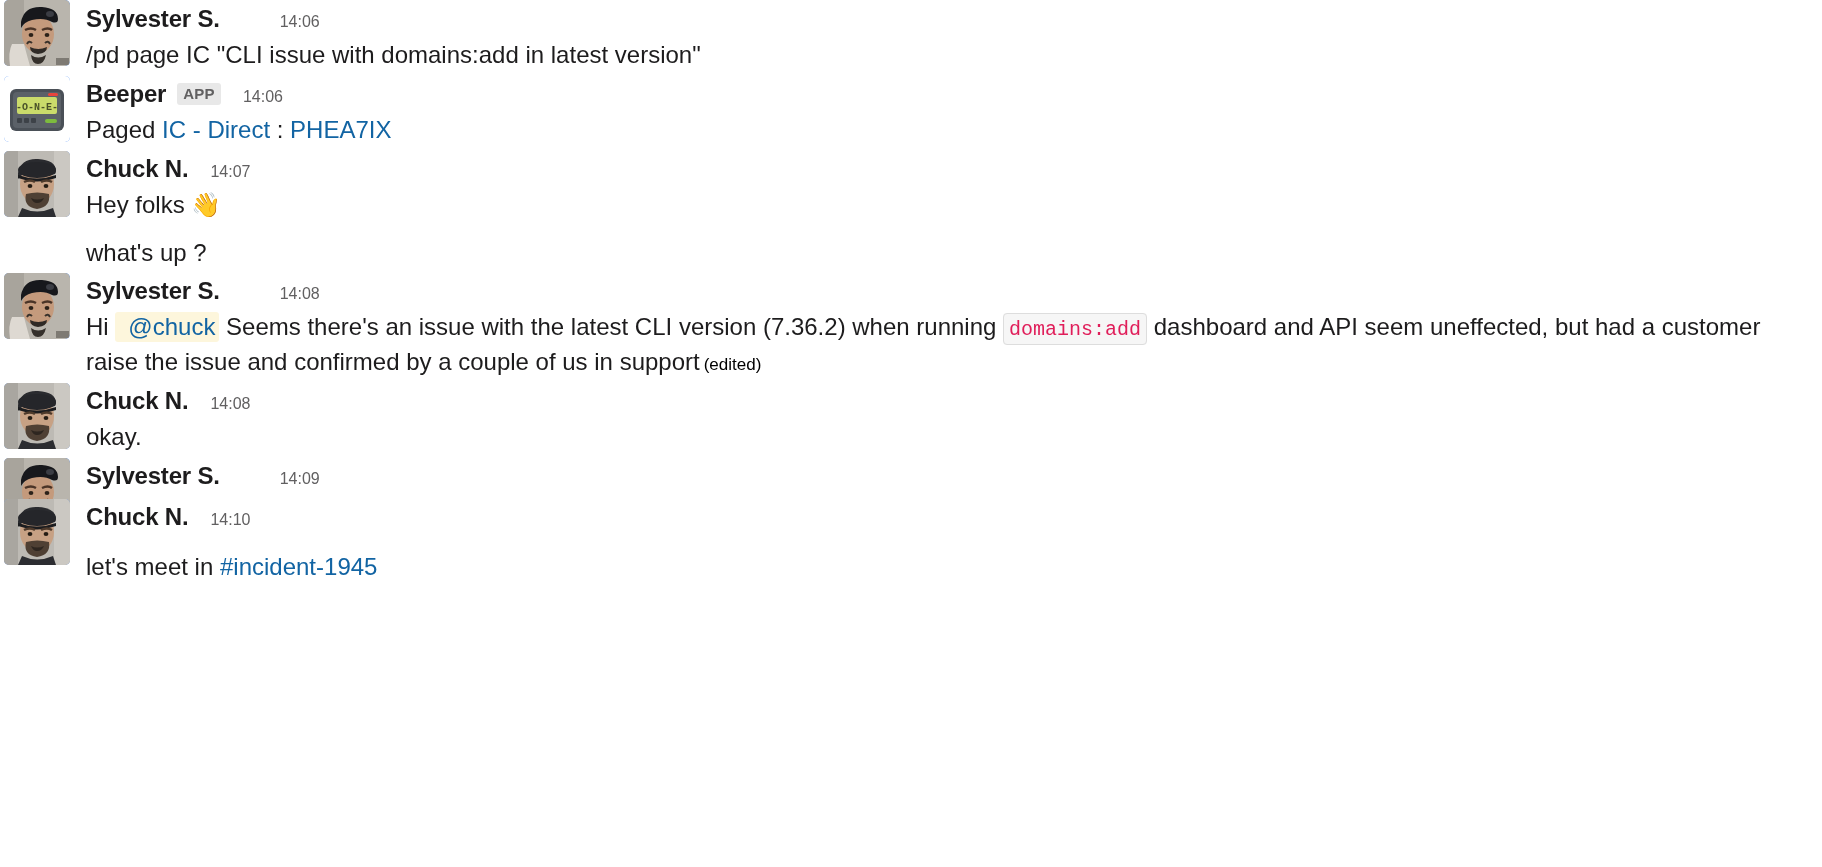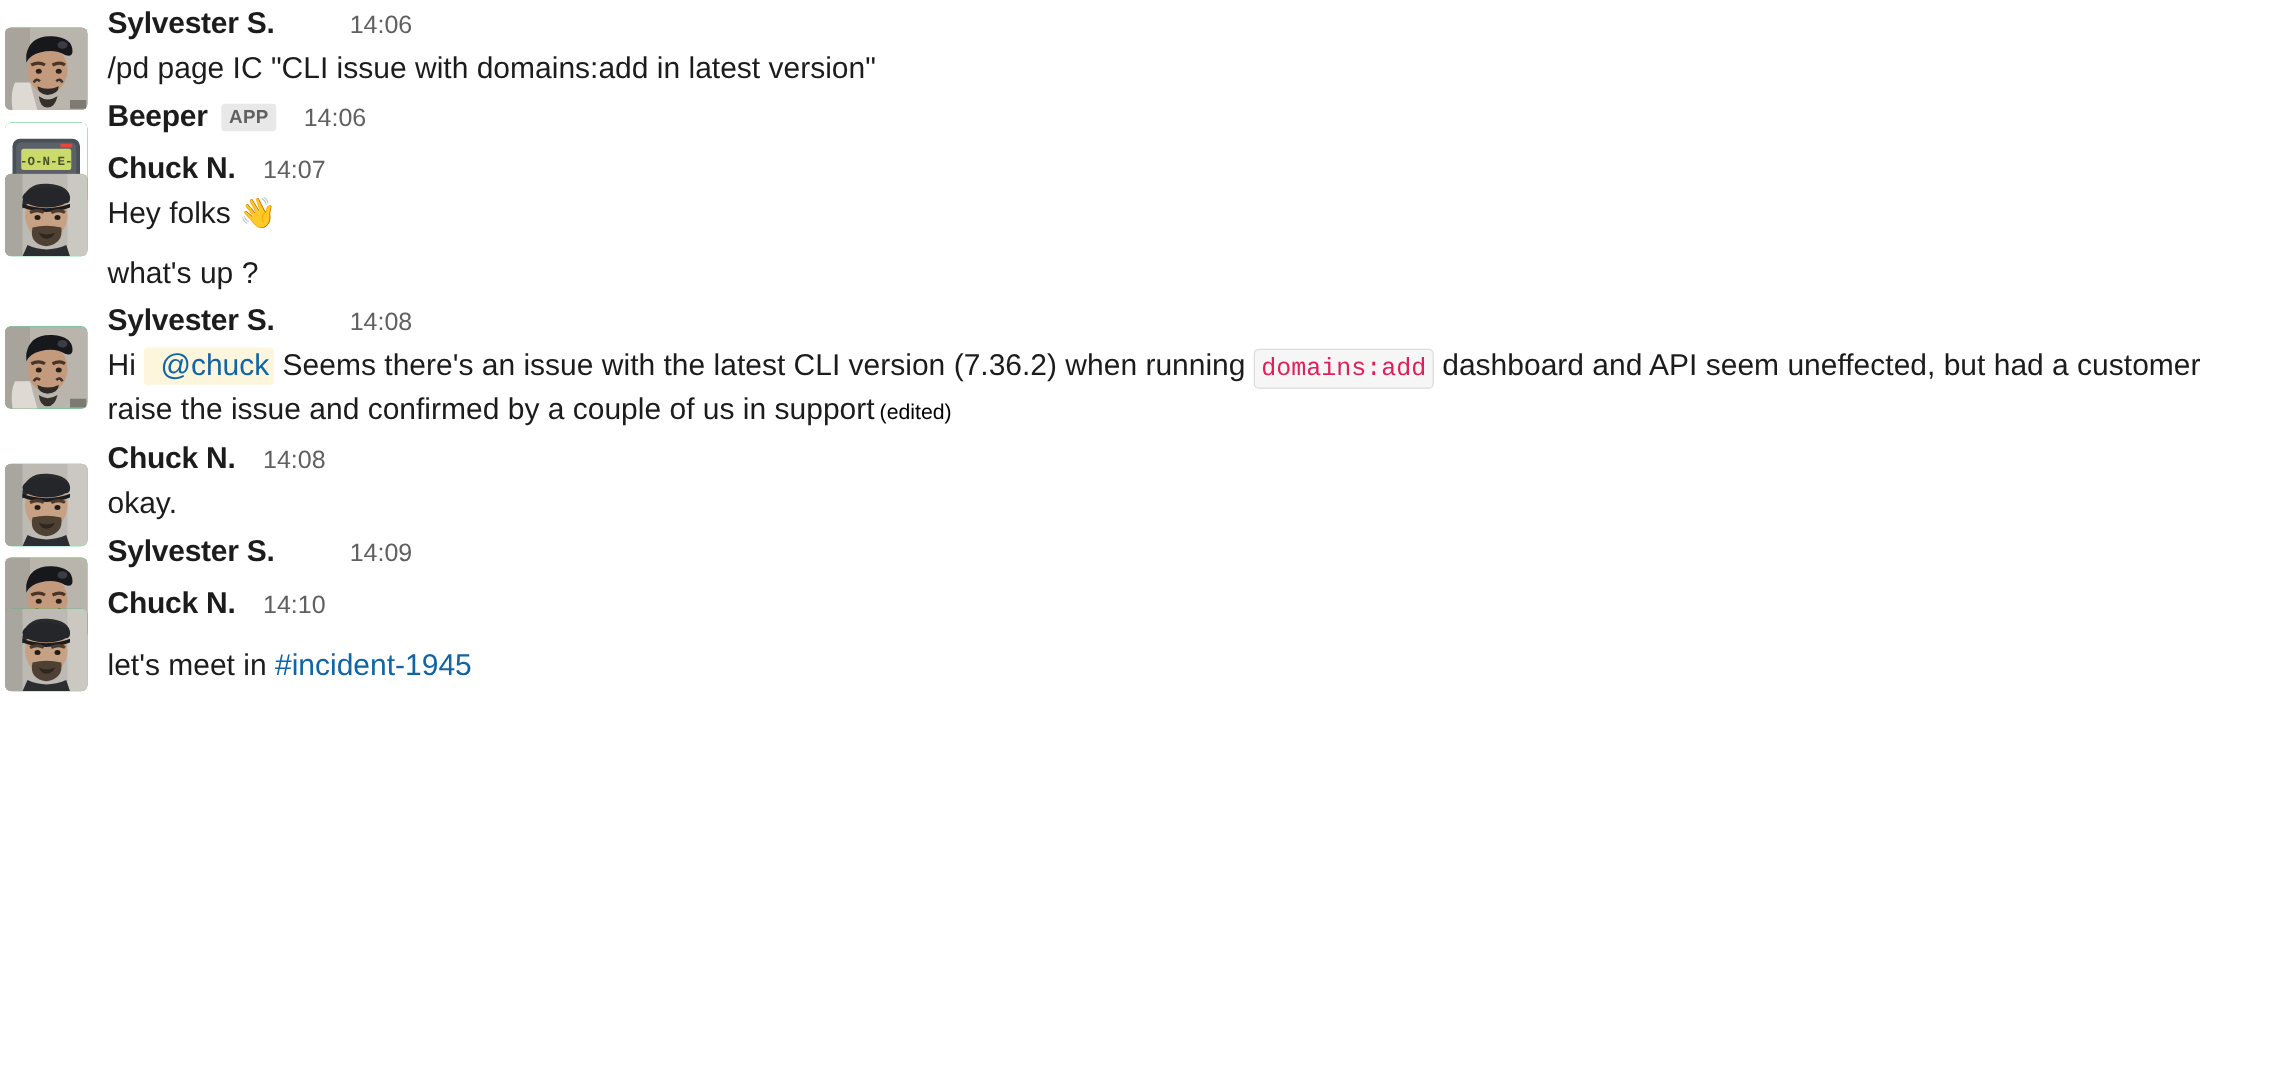--- a/index.html
+++ b/index.html
@@ -27,26 +27,26 @@
   .msg {
     position: relative;
     padding: 4px 18px 4px 86px;
     min-height: 34px;
   }
   .msg.first { padding-top: 5px; }
 
   .avatar {
     position: absolute;
     left: 4px;
-    top: 22px;
+    top: 0;
     width: 66px;
     height: 66px;
     border-radius: 5px;
     overflow: hidden;
-    background: #22c55e;
+    background: #3b82f6;
   }
   .avatar svg { display: block; width: 66px; height: 66px; }
 
   .msg-head {
     display: flex;
     align-items: baseline;
     line-height: 1.2;
     margin-bottom: 3px;
     height: 30px;
   }
@@ -64,21 +64,21 @@
     font-size: 15px;
     font-weight: 700;
     letter-spacing: 0.3px;
     border-radius: 3px;
     padding: 2px 6px 2px 6px;
     margin-left: 11px;
     position: relative;
     top: -3px;
   }
   .time {
-    font-size: 20px;
+    font-size: 16px;
     color: #616061;
     margin-left: 22px;
     white-space: nowrap;
     font-weight: 400;
   }
   .time.wide { margin-left: 60px; }
 
   .text {
     font-size: 24px;
     line-height: 1.42;
@@ -162,20 +162,21 @@
         <rect x="20" y="42" width="5" height="5" rx="1" fill="#3d4248"></rect>
         <rect x="27" y="42" width="5" height="5" rx="1" fill="#3d4248"></rect>
         <rect x="41" y="43" width="12" height="4" rx="2" fill="#7dbb3e"></rect>
       </svg>
     </div>
     <div class="msg-head">
       <span class="author">Beeper</span>
       <span class="app-badge">APP</span>
       <span class="time">14:06</span>
     </div>
+    <div class="text"><span>Paged </span><span class="link">IC - Direct</span><span> : </span><span class="link">PHEA7IX</span></div>
   </div>
 
   <div class="msg">
     <div class="avatar">
       <svg viewBox="0 0 66 66">
         <rect width="66" height="66" fill="#bdbab4"></rect>
         <rect x="0" y="0" width="14" height="66" fill="#a9a6a0"></rect>
         <rect x="50" y="0" width="16" height="66" fill="#cbc8c2"></rect>
         <ellipse cx="33" cy="33" rx="17" ry="20" fill="#c7a184"></ellipse>
         <path d="M14 22 Q17 7 34 8 Q52 9 52 20 Q52 25 46 23 Q38 18 26 21 Q17 23 14 28 Z" fill="#2a2b2f"></path>

